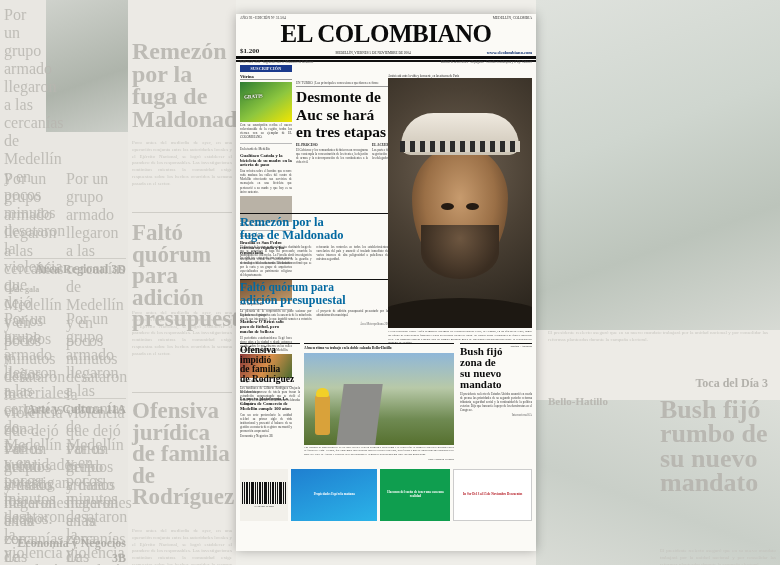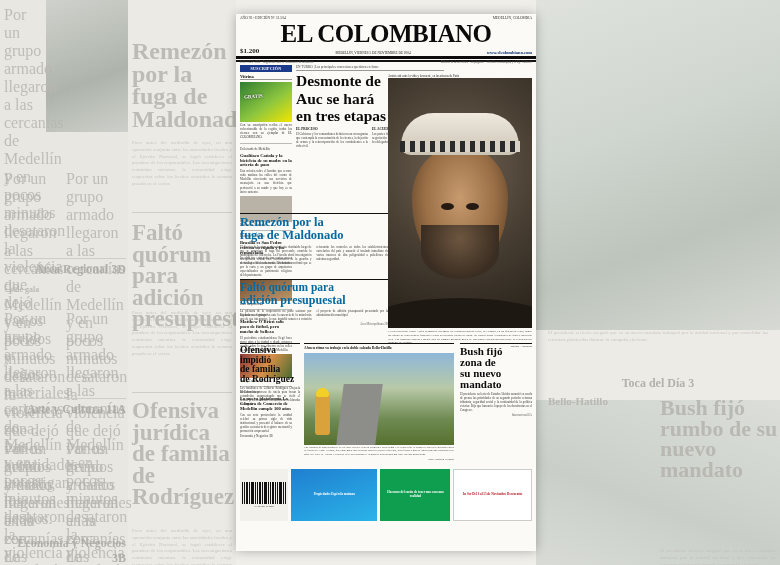--- a/index.html
+++ b/index.html
@@ -176,23 +176,23 @@
   <div class="ghost ghost-head" style="left:132px;top:40px;width:104px;font-size:24px;">Remezón por la fuga de Maldonado</div>
   <div class="ghost ghost-body" style="left:132px;top:140px;width:100px;">Poco antes del mediodía de ayer, en una operación conjunta entre las autoridades locales y el Ejército Nacional, se logró establecer el paradero de los responsables. Las investigaciones continúan mientras la comunidad exige respuestas sobre los hechos ocurridos la semana pasada en el sector.</div>
   <div class="ghost-rule" style="left:132px;top:212px;width:100px;"></div>
   <div class="ghost ghost-head" style="left:132px;top:222px;width:104px;font-size:23px;">Faltó quórum para adición presupuestal</div>
   <div class="ghost ghost-body" style="left:132px;top:310px;width:100px;">Poco antes del mediodía de ayer, en una operación conjunta entre las autoridades locales y el Ejército Nacional, se logró establecer el paradero de los responsables. Las investigaciones continúan mientras la comunidad exige respuestas sobre los hechos ocurridos la semana pasada en el sector.</div>
   <div class="ghost-rule" style="left:132px;top:392px;width:100px;"></div>
   <div class="ghost ghost-head" style="left:132px;top:400px;width:104px;font-size:23px;">Ofensiva jurídica de familia de Rodríguez</div>
   <div class="ghost ghost-body" style="left:132px;top:528px;width:100px;">Poco antes del mediodía de ayer, en una operación conjunta entre las autoridades locales y el Ejército Nacional, se logró establecer el paradero de los responsables. Las investigaciones continúan mientras la comunidad exige respuestas sobre los hechos ocurridos la semana pasada en el sector.</div>
 
   <div class="ghost ghost-body" style="left:548px;top:330px;width:220px;">El presidente reelecto aseguró que en su nuevo mandato trabajará por la unidad nacional y por consolidar las reformas planteadas durante la campaña electoral.</div>
-  <div class="ghost ghost-sec" style="left:548px;top:376px;width:220px;text-align:center;">Toca del Día 3</div>
+  <div class="ghost ghost-sec" style="left:548px;top:376px;width:220px;">Toca del Día 3</div>
   <div class="ghost ghost-head" style="left:548px;top:396px;width:120px;font-size:11px;">Bello-Hatillo</div>
-  <div class="ghost ghost-head" style="left:660px;top:398px;width:118px;font-size:22px;">Bush fijó rumbo de su nuevo mandato</div>
+  <div class="ghost ghost-head" style="left:660px;top:398px;width:118px;font-size:26px;">Bush fijó rumbo de su nuevo mandato</div>
   <div class="ghost ghost-body" style="left:660px;top:548px;width:116px;">El presidente reelecto aseguró que en su nuevo mandato trabajará por la unidad nacional y por consolidar las reformas planteadas durante la campaña electoral.</div>
 </div>
 
 <div id="paper">
 
   <div class="mast">
     <div class="mast-top">
       <span>AÑO 93 - EDICIÓN N° 31.504</span>
       <span>MEDELLÍN, COLOMBIA</span>
     </div>
@@ -241,21 +241,21 @@
       <div class="rail-cap">Arte y Cultura 11A</div>
 
       <div class="rail-divider"></div>
       <div class="rail-cap">El Colombiano</div>
       <div class="rail-head">La nueva plataforma La Cámara de Comercio de Medellín cumple 100 años</div>
       <div class="rail-body">Con un acto protocolario la entidad celebró su primer siglo de vida institucional y presentó el balance de su gestión en materia de registro mercantil y promoción empresarial.</div>
       <div class="rail-cap">Economía y Negocios 3B</div>
     </div>
 
     <div class="col-main">
-      <div style="width:148px;">
+      <div style="width:148px;margin-top:16px;">
         <div class="kicker">EN TURBO | Las principales concesiones quedaron en firme</div>
         <div class="h1">Desmonte de</div>
         <div class="h1">Auc se hará</div>
         <div class="h1">en tres etapas</div>
         <div class="deck">
           <div class="dc">
             <b>EL PROCESO</b>
             <span>El Gobierno y los comandantes definieron un cronograma que contempla la concentración de los frentes, la dejación de armas y la reincorporación de los combatientes a la vida civil.</span>
           </div>
           <div class="dc">

